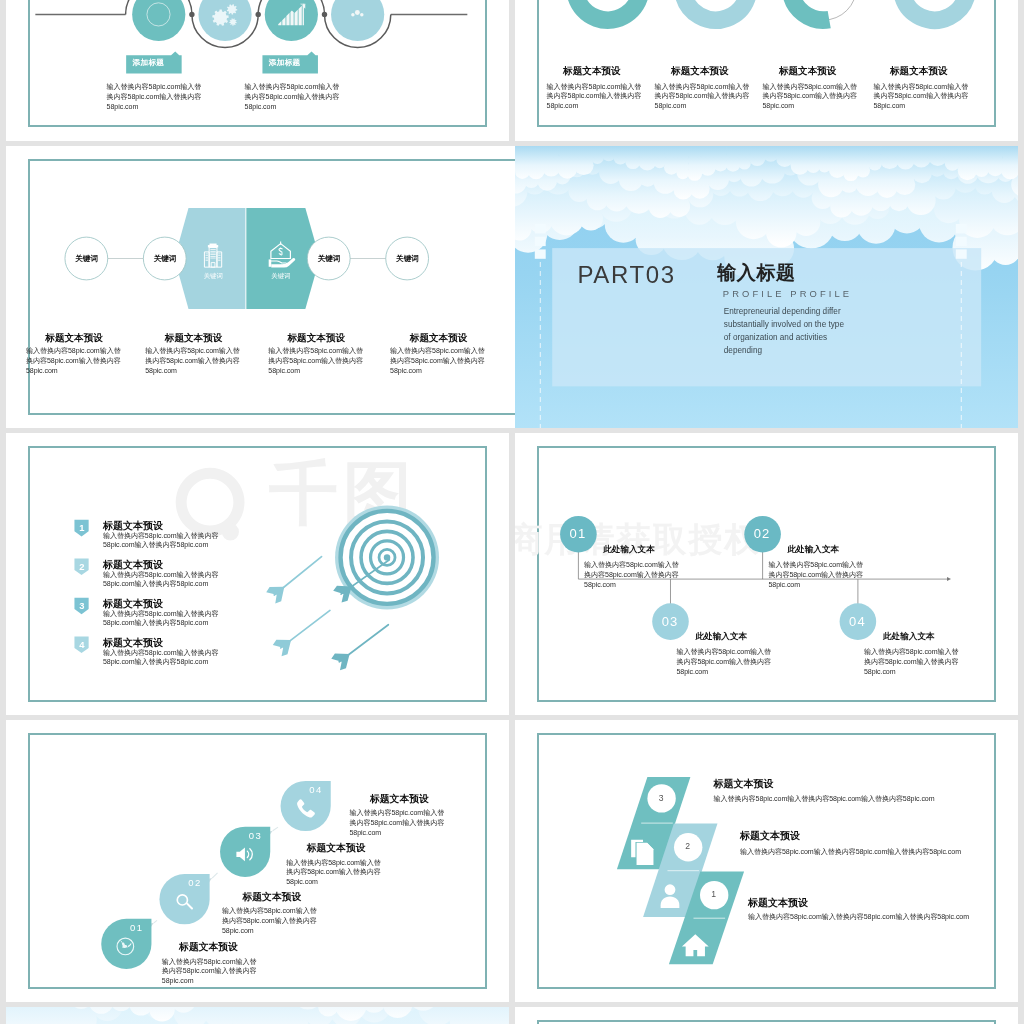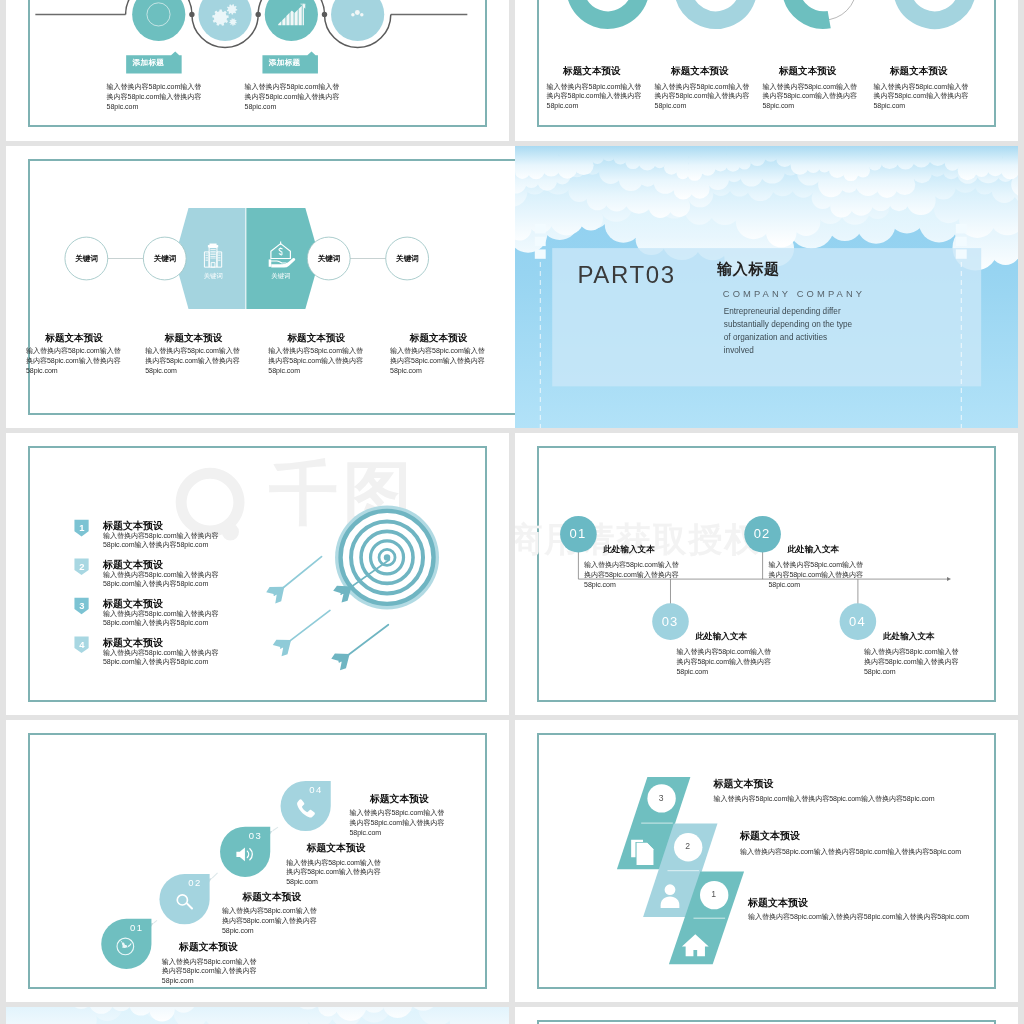--- a/index.html
+++ b/index.html
@@ -1320,26 +1320,26 @@
     </g>
     <g fill="#f2fbff">
       <rect x="440.8" y="78" width="10.9" height="9.4"></rect>
       <rect x="440.8" y="90.7" width="10.9" height="9.4"></rect>
       <rect x="440.8" y="103.4" width="10.9" height="9.4"></rect>
     </g>
     <line x1="25.3" y1="116" x2="25.3" y2="282.5" stroke="#ffffff" stroke-width="0.9" stroke-dasharray="5 4" opacity="0.85"></line>
     <line x1="446.3" y1="116" x2="446.3" y2="282.5" stroke="#ffffff" stroke-width="0.9" stroke-dasharray="5 4" opacity="0.85"></line>
   </svg>
   <div class="abs" style="left:63px;top:115px;font-size:24px;letter-spacing:1.6px;color:#3a3a3a;font-weight:500">PART03</div>
-  <div class="abs" style="left:202.7px;top:114.5px;font-size:15px;color:#222;font-weight:bold;letter-spacing:0.6px">输入标题</div>
-  <div class="abs" style="left:208.3px;top:142.5px;font-size:9.4px;color:#57636b;letter-spacing:3.1px">COMPANY COMPANY</div>
+  <div class="abs" style="left:202.7px;top:114.5px;font-size:19px;color:#222;font-weight:bold;letter-spacing:0.6px">输入标题</div>
+  <div class="abs" style="left:208.3px;top:142.5px;font-size:9.4px;color:#57636b;letter-spacing:3.1px">PROFILE PROFILE</div>
   <div class="abs" style="left:209.3px;top:161.5px;font-size:8.2px;color:#3d4a52">Entrepreneurial depending differ</div>
-  <div class="abs" style="left:209.3px;top:174.3px;font-size:8.2px;color:#3d4a52">substantially depending on the type</div>
+  <div class="abs" style="left:209.3px;top:174.3px;font-size:8.2px;color:#3d4a52">substantially involved on the type</div>
   <div class="abs" style="left:209.3px;top:187.1px;font-size:8.2px;color:#3d4a52">of organization and activities</div>
-  <div class="abs" style="left:209.3px;top:199.9px;font-size:8.2px;color:#3d4a52">involved</div>
+  <div class="abs" style="left:209.3px;top:199.9px;font-size:8.2px;color:#3d4a52">depending</div>
 </div>
 
 <div class="card" style="left:6.25px;top:432.7px;width:503.2px;height:282.5px;">
   <div class="frame"></div>
   <svg class="abs" style="left:0;top:0;width:503.2px;height:282.5px" viewBox="0 0 503.2 282.5">
     <g fill="#f1f1f1">
       <path fill-rule="evenodd" d="M204.05 34.80 a34.4 34.4 0 1 0 0.1 0 Z M204.05 45.80 a23.4 23.4 0 1 1 -0.1 0 Z"></path>
       <circle cx="224.35" cy="98.90" r="8.6"></circle>
     </g>
   </svg>

